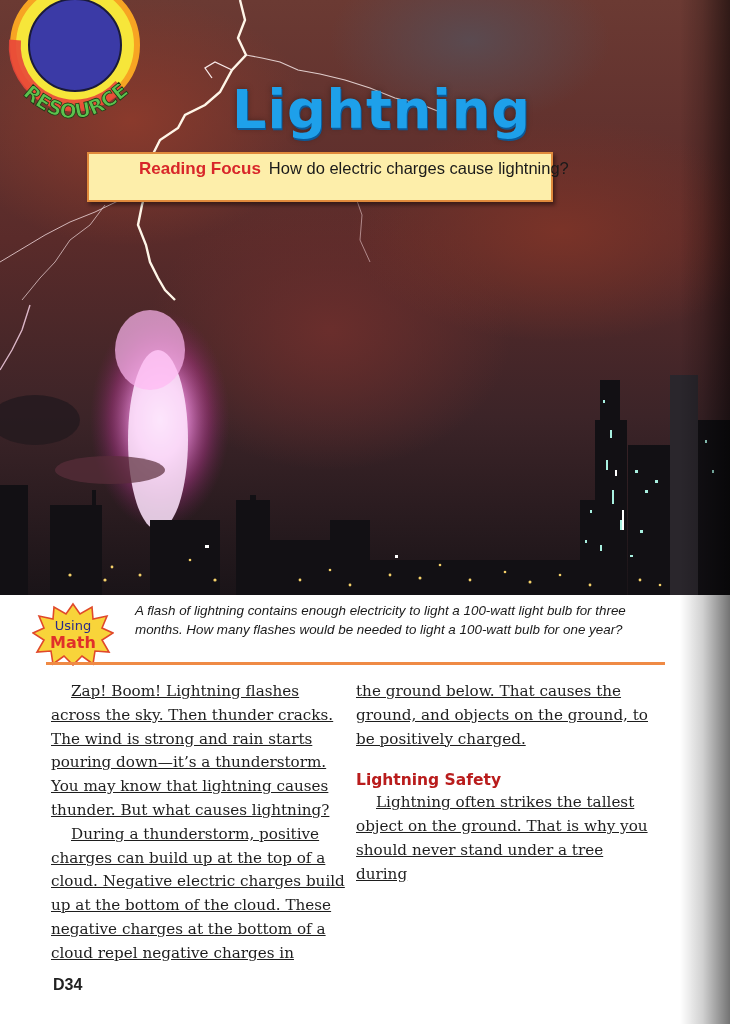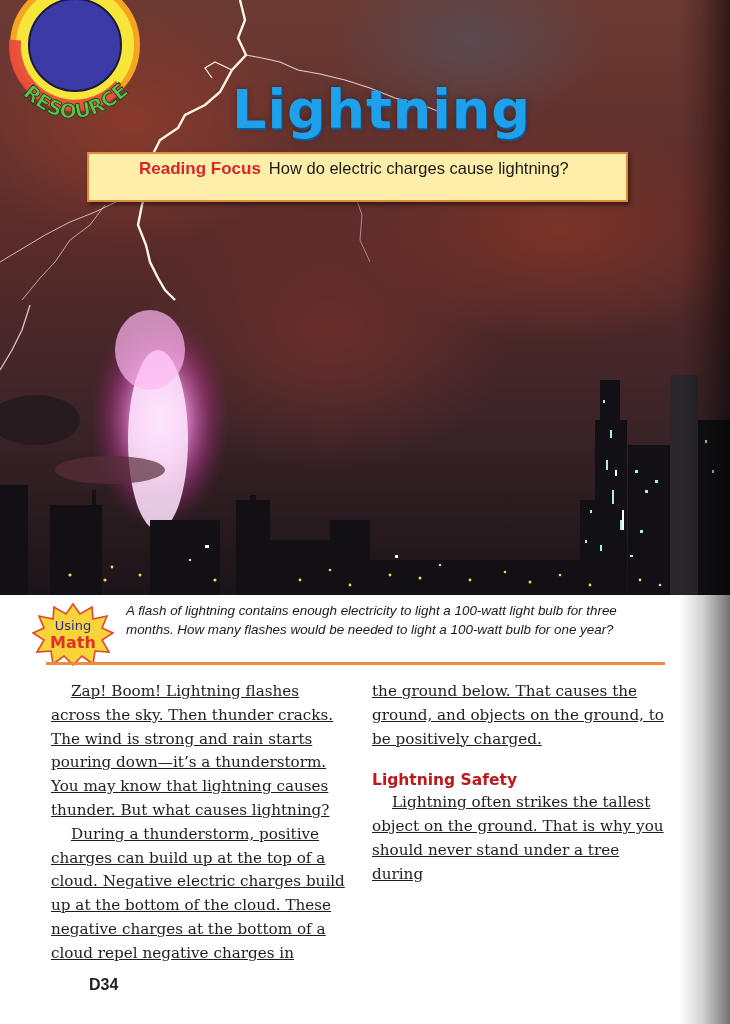--- a/index.html
+++ b/index.html
@@ -18,44 +18,44 @@
   .gutter-shadow { position:absolute; top:0; right:0; width:50px; height:1024px;
     background:linear-gradient(90deg, rgba(0,0,0,0) 0%, rgba(0,0,0,0.18) 45%, rgba(0,0,0,0.55) 100%); pointer-events:none; }
 
   
   .logo { position:absolute; left:285px; top:-60px; width:150px; height:140px; }
 
   .title { position:absolute; left:232px; top:80px; font-family:"DejaVu Sans", sans-serif; font-weight:bold;
     font-size:54px; color:#1ea0ea; letter-spacing:1px; line-height:60px;
     text-shadow: 1px 2px 0 #0a5a9a, 0 0 6px rgba(0,0,0,0.35); }
 
-  .focus-box { position:absolute; left:87px; top:152px; width:541px; height:50px; background:#fdeeaa;
+  .focus-box { position:absolute; left:87px; top:152px; width:466px; height:50px; background:#fdeeaa;
     border:2px solid #e08a3c; box-shadow: 2px 3px 4px rgba(0,0,0,0.45); box-sizing:border-box; }
   .focus-text { position:absolute; left:50px; top:4px; width:480px; font-family:"Liberation Sans", sans-serif;
     font-size:16.5px; line-height:20px; color:#1a1a1a; }
   .focus-label { color:#d8262a; font-weight:bold; font-size:17px; margin-right:8px; }
 
   
   .math-badge { position:absolute; left:32px; top:602px; width:82px; height:64px; }
-  .math-text { position:absolute; left:126px; top:602px; width:540px; font-family:"Liberation Sans", sans-serif;
+  .math-text { position:absolute; left:135px; top:602px; width:540px; font-family:"Liberation Sans", sans-serif;
     font-style:italic; font-size:13.4px; line-height:18.5px; color:#1a1a1a; }
   .rule { position:absolute; left:46px; top:662px; width:619px; height:3px; background:#ef8a45; }
 
   
   .col { position:absolute; top:680px; width:300px; font-family:"DejaVu Serif", serif; font-size:15.2px;
     line-height:23.8px; color:#1e1e1e; }
   .col p { margin:0; text-indent:20px;text-decoration:underline; }
   .col p.noindent { text-indent:0; }
   .col-left { left:51px; }
-  .col-right { left:372px; }
+  .col-right { left:356px; }
   .subhead { font-family:"DejaVu Sans", sans-serif; font-weight:bold; font-size:15.5px; color:#b91c1c;
     margin-top:18px; line-height:22px; }
 
   .page-number { position:absolute; left:53px; top:976px; font-family:"Liberation Sans", sans-serif;
-    font-weight:bold; font-size:16px; color:#222;margin-left:36px; }
+    font-weight:bold; font-size:16px; color:#222; }
 </style>
 </head>
 <body>
 
 <div class="photo">
   <svg width="730" height="595" viewBox="0 0 730 595">
     <defs>
       <radialGradient id="pinkGlow" cx="50%" cy="50%" r="50%">
         <stop offset="0%" stop-color="#fff4ff" stop-opacity="1"></stop>
         <stop offset="35%" stop-color="#ff9cf0" stop-opacity="0.9"></stop>

